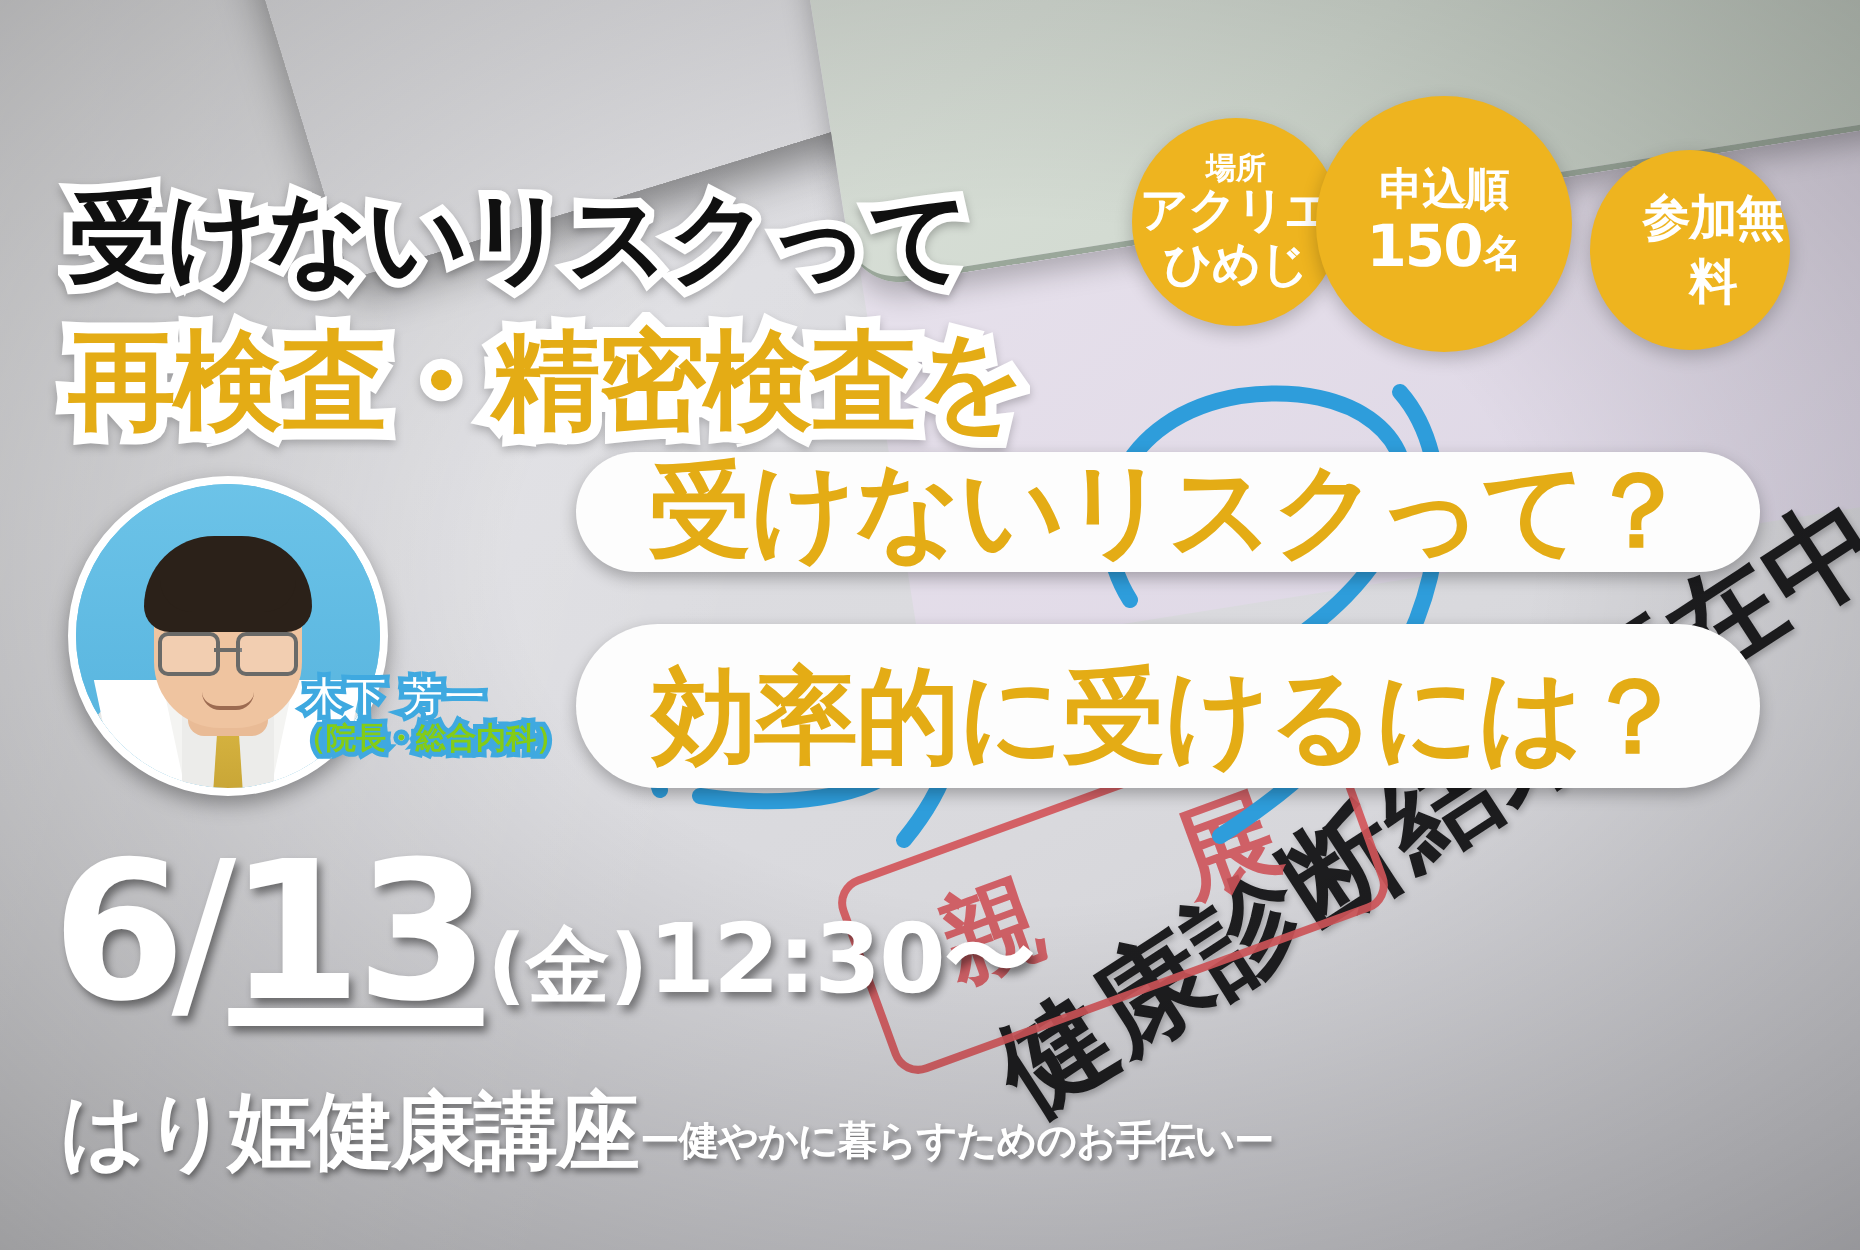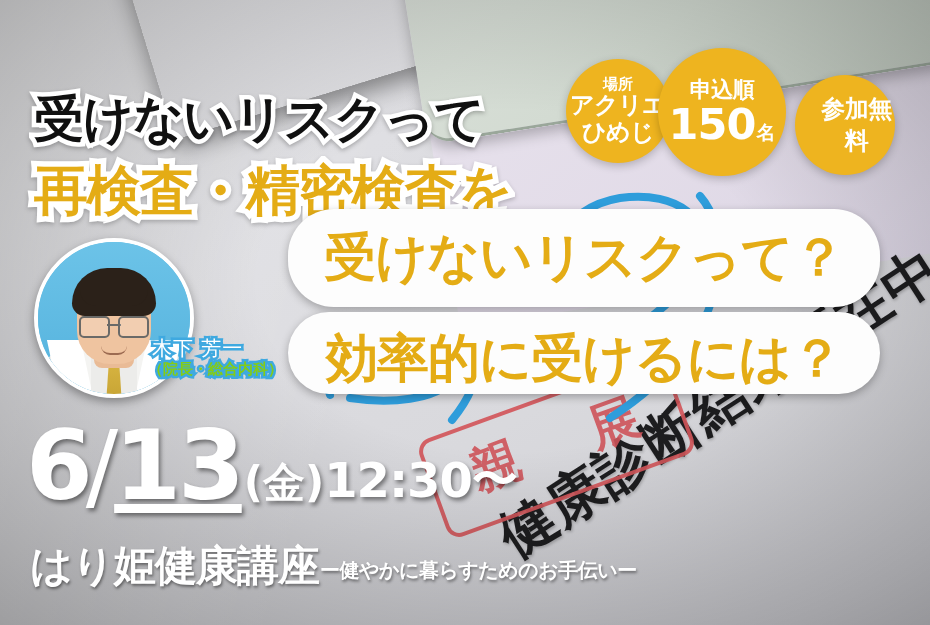--- a/index.html
+++ b/index.html
@@ -142,21 +142,21 @@
     background:#fdfdfd;
     border-radius:46px;
     box-shadow:0 3px 8px rgba(0,0,0,.28);
     display:flex;align-items:center;justify-content:center;
   }
   .bubble span{
     font-size:52px;font-weight:700;color:#e4ac15;
     letter-spacing:-1px;white-space:nowrap;
     font-family:"DejaVu Sans","Liberation Sans",sans-serif;
   }
-  #bubble-1{left:288px;top:209px;width:592px;height:98px;}
+  #bubble-1{left:288px;top:226px;width:592px;height:60px;}
   #bubble-2{left:288px;top:312px;width:592px;height:82px;align-items:flex-end;}
 
   
   .doctor-photo{
     position:absolute;left:34px;top:238px;width:152px;height:152px;
     border-radius:50%;
     border:4px solid #ffffff;
     overflow:hidden;
     box-shadow:0 4px 10px rgba(0,0,0,.35);
     background:#63bde4;
@@ -238,21 +238,21 @@
     color:#ffffff;text-align:center;
     box-shadow:0 3px 9px rgba(0,0,0,.22);
     font-family:"DejaVu Sans","Liberation Sans",sans-serif;
   }
   #badge-place{left:566px;top:59px;width:104px;height:104px;}
   #badge-place .b-small{font-size:15px;font-weight:700;line-height:1.1;}
   #badge-place .b-big{font-size:24px;font-weight:700;line-height:1.12;letter-spacing:-.5px;}
   #badge-capacity{left:658px;top:48px;width:128px;height:128px;}
   #badge-capacity .b-small{font-size:22px;font-weight:700;line-height:1.1;letter-spacing:-.5px;}
   #badge-capacity .b-row{display:flex;align-items:baseline;}
-  #badge-capacity .b-num{font-size:43px;font-weight:700;line-height:1;letter-spacing:-1px;}
+  #badge-capacity .b-num{font-size:29px;font-weight:700;line-height:1;letter-spacing:-1px;}
   #badge-capacity .b-unit{font-size:19px;font-weight:700;margin-left:1px;}
   #badge-free{left:795px;top:75px;width:100px;height:100px;}
   #badge-free .b-big{font-size:24px;font-weight:700;letter-spacing:-.5px;margin-left:23px;}
 
   
   .date-row{
     position:absolute;left:26px;top:425px;
     display:flex;align-items:flex-end;
     color:#ffffff;white-space:nowrap;
     font-family:"DejaVu Sans","Liberation Sans",sans-serif;

